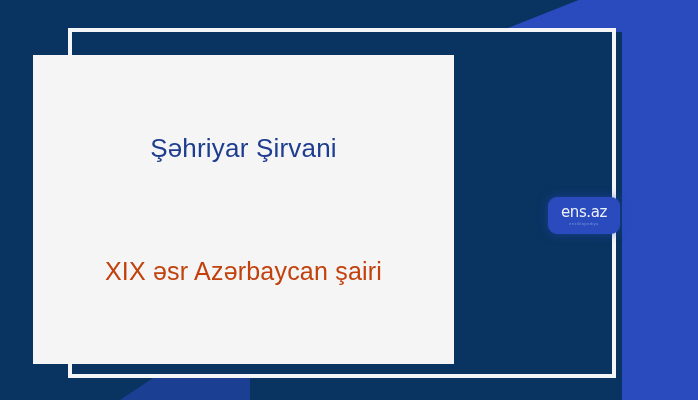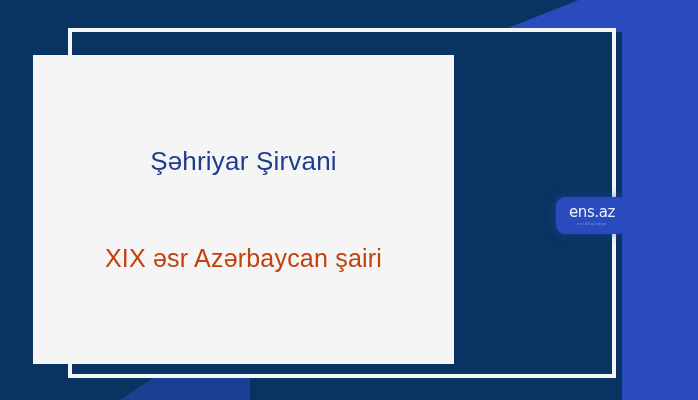--- a/index.html
+++ b/index.html
@@ -88,21 +88,21 @@
   .card-inner {
     position: absolute;
     left: 0;
     top: 0;
     width: 421px;
     height: 309px;
     display: flex;
     flex-direction: column;
     align-items: center;
     justify-content: center;
-    gap: 0;
+    gap: 13px;
   }
 
   .title {
     color: #1f3d8f;
     font-size: 26px;
     font-weight: 400;
     letter-spacing: 0.2px;
     white-space: nowrap;
     text-align: center;
     margin: 0;
@@ -131,21 +131,20 @@
     top: 197px;
     width: 72px;
     height: 37px;
     border-radius: 9px;
     background: #2a4bbd;
     display: flex;
     flex-direction: column;
     align-items: center;
     justify-content: center;
     box-shadow: 0 0 10px rgba(42,75,189,0.55);
-    margin-left: 8px;
   }
 
   .logo-word {
     color: #eef1fb;
     font-size: 15px;
     font-weight: 400;
     letter-spacing: -0.4px;
     line-height: 1;
     font-family: "DejaVu Sans", sans-serif;
   }

